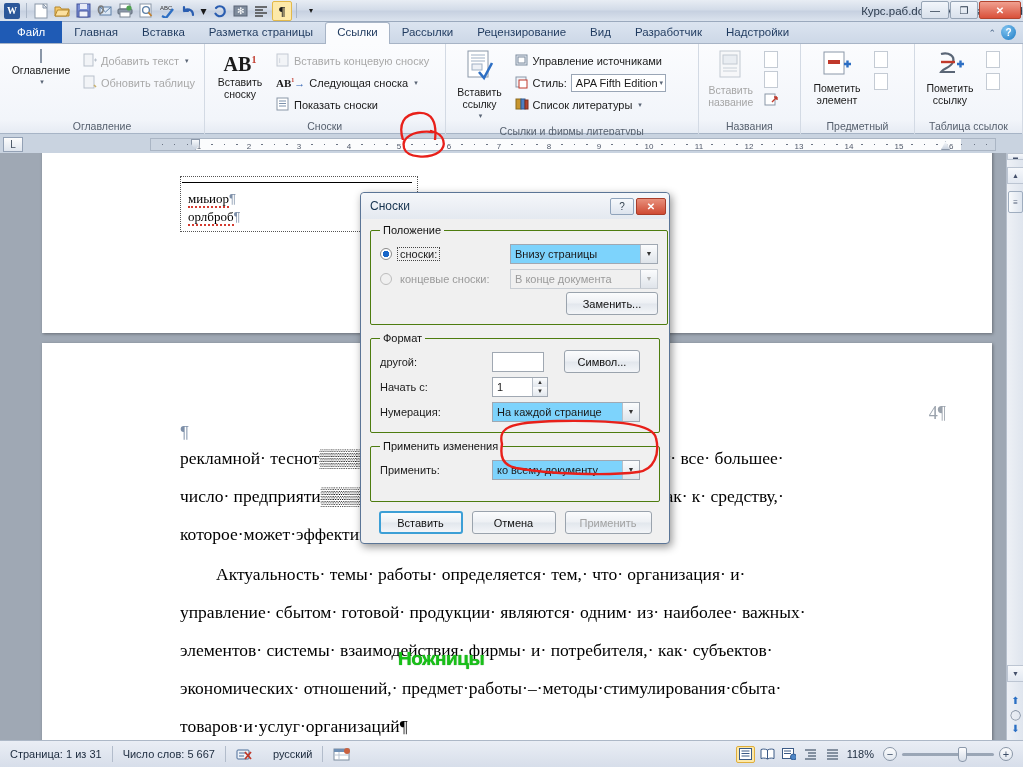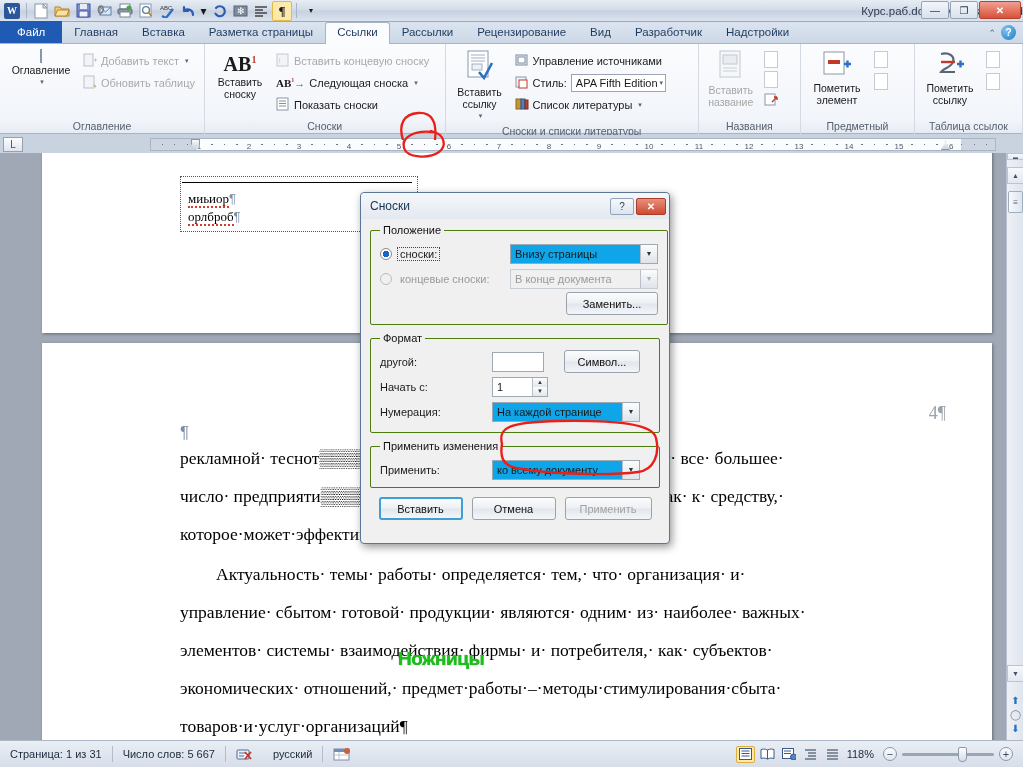--- a/index.html
+++ b/index.html
@@ -200,21 +200,21 @@
   .radio{
     width:12px;height:12px;border-radius:50%;border:1px solid #8a8a8a;
     background:radial-gradient(circle at 50% 50%,#1866c8 0 3px,#fff 3.5px 100%);
     margin-right:5px; flex:none;
   }
   .radio.off{ background:#f0f0f0; border-color:#bdbdbd; }
   .radio-lbl{ font-size:11px; border:1px dotted #444; padding:0 2px; }
   .radio-lbl.dis{ color:#9a9a9a; border-color:transparent; }
 
   .combo{
-    height:20px; border:1px solid #a0a8b2; background:#0ea5e9;
+    height:20px; border:1px solid #a0a8b2; background:#7dd3fc;
     display:flex; align-items:center; font-size:11px; padding-left:4px;
   }
   .combo .arrow{
     margin-left:auto; width:17px; height:18px; border-left:1px solid #b8bfc8;
     background:linear-gradient(to bottom,#fbfcfd,#dfe4ea);
     display:flex;align-items:center;justify-content:center;font-size:7px;color:#333;
   }
   .combo.dis{ background:#f0f0f0; color:#9a9a9a; border-color:#c8cdd3; }
   .combo.dis .arrow{ color:#b0b0b0; }
 
@@ -492,21 +492,21 @@
           <span><svg width="14" height="14">
                 <rect x="1" y="2" width="5" height="10" fill="#c8962e" stroke="#8a6a1e"></rect>
                 <rect x="6" y="2" width="4" height="10" fill="#4d7fc1" stroke="#2f5a93"></rect>
                 <rect x="10" y="3" width="3" height="9" fill="#b4452f" stroke="#7d2e1f"></rect>
               </svg></span>
           <span>Список литературы</span>
           <span class="caret">▾</span>
         </div>
       </div>
     </div>
-    <div class="glabel">Сноски и списки литературы</div>
+    <div class="glabel">Ссылки и фирмы литературы</div>
   </div>
 
   <div class="rgroup" style="width:104px">
     <div class="gbody">
       <div class="bigbtn dis" style="width:56px">
         <span class="ic">
           <svg width="26" height="30">
               <rect x="2" y="1" width="20" height="26" fill="#f6f7f9" stroke="#c2c9d2"></rect>
               <rect x="5" y="5" width="14" height="9" fill="#e9edf2" stroke="#c2c9d2"></rect>
               <line x1="5" y1="18" x2="19" y2="18" stroke="#c9d0d8"></line>
@@ -818,21 +818,21 @@
       </div>
       <div class="frow" style="margin-bottom:0">
         <span class="flabel">Нумерация:</span>
         <div class="combo" style="width:148px">
           <span>На каждой странице</span>
           <span class="arrow">▼</span>
         </div>
       </div>
     </fieldset>
 
-    <fieldset class="grp" style="margin-bottom:0;padding-bottom:6px">
+    <fieldset class="grp" style="margin-bottom:0;padding-bottom:20px">
       <legend>Применить изменения</legend>
       <div class="frow" style="margin-bottom:0">
         <span class="flabel">Применить:</span>
         <div class="combo" style="width:148px">
           <span>ко всему документу</span>
           <span class="arrow">▼</span>
         </div>
       </div>
     </fieldset>
 

